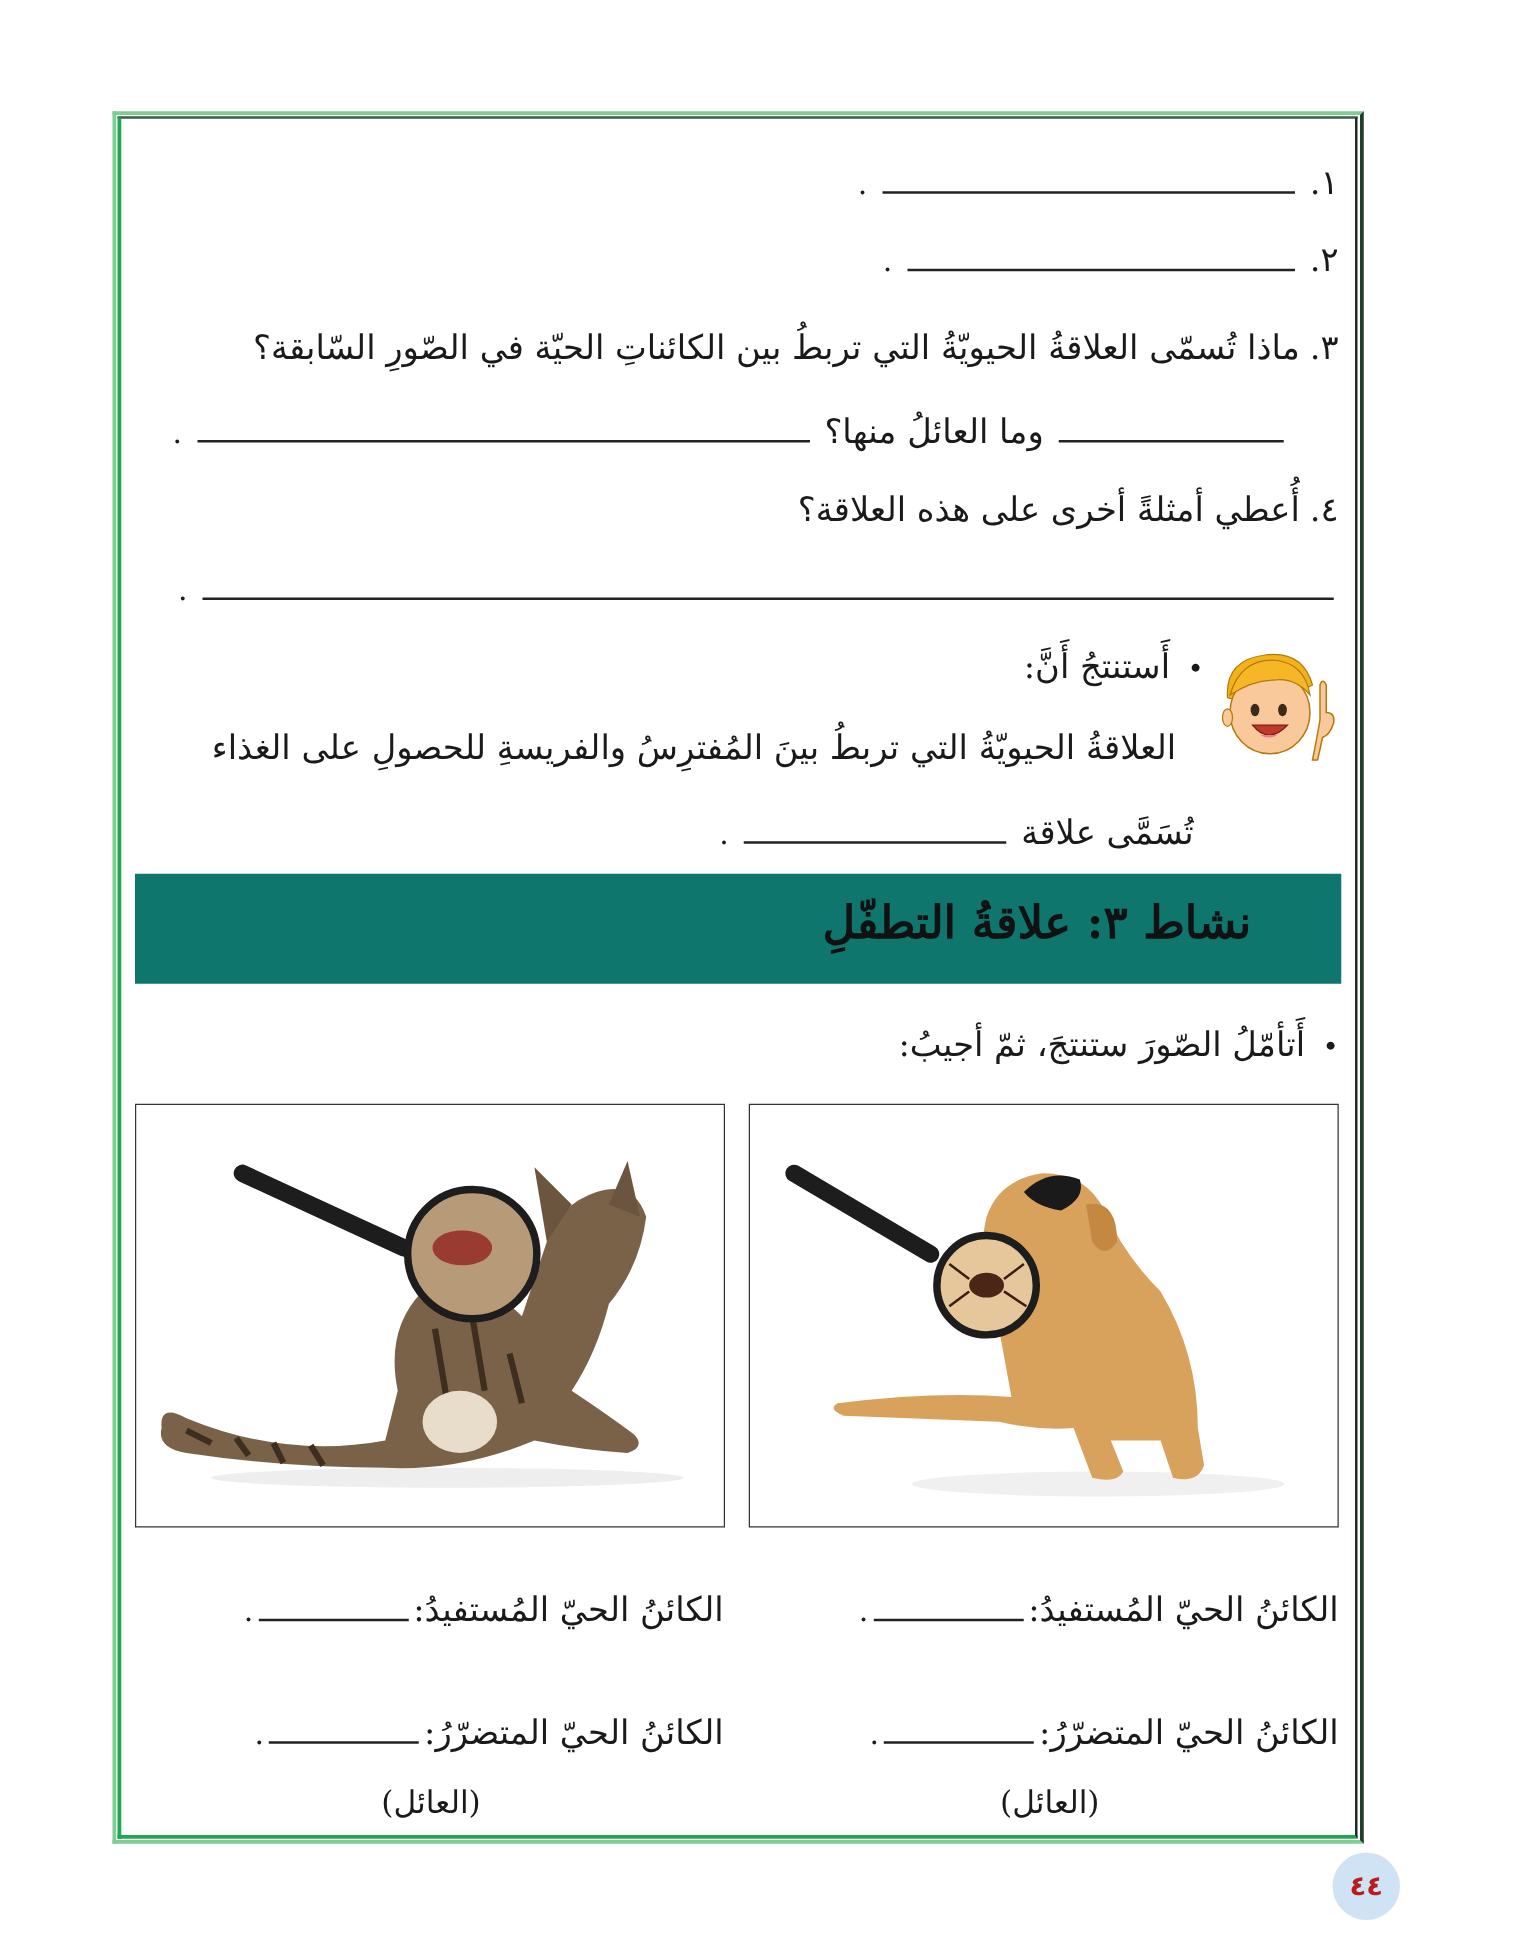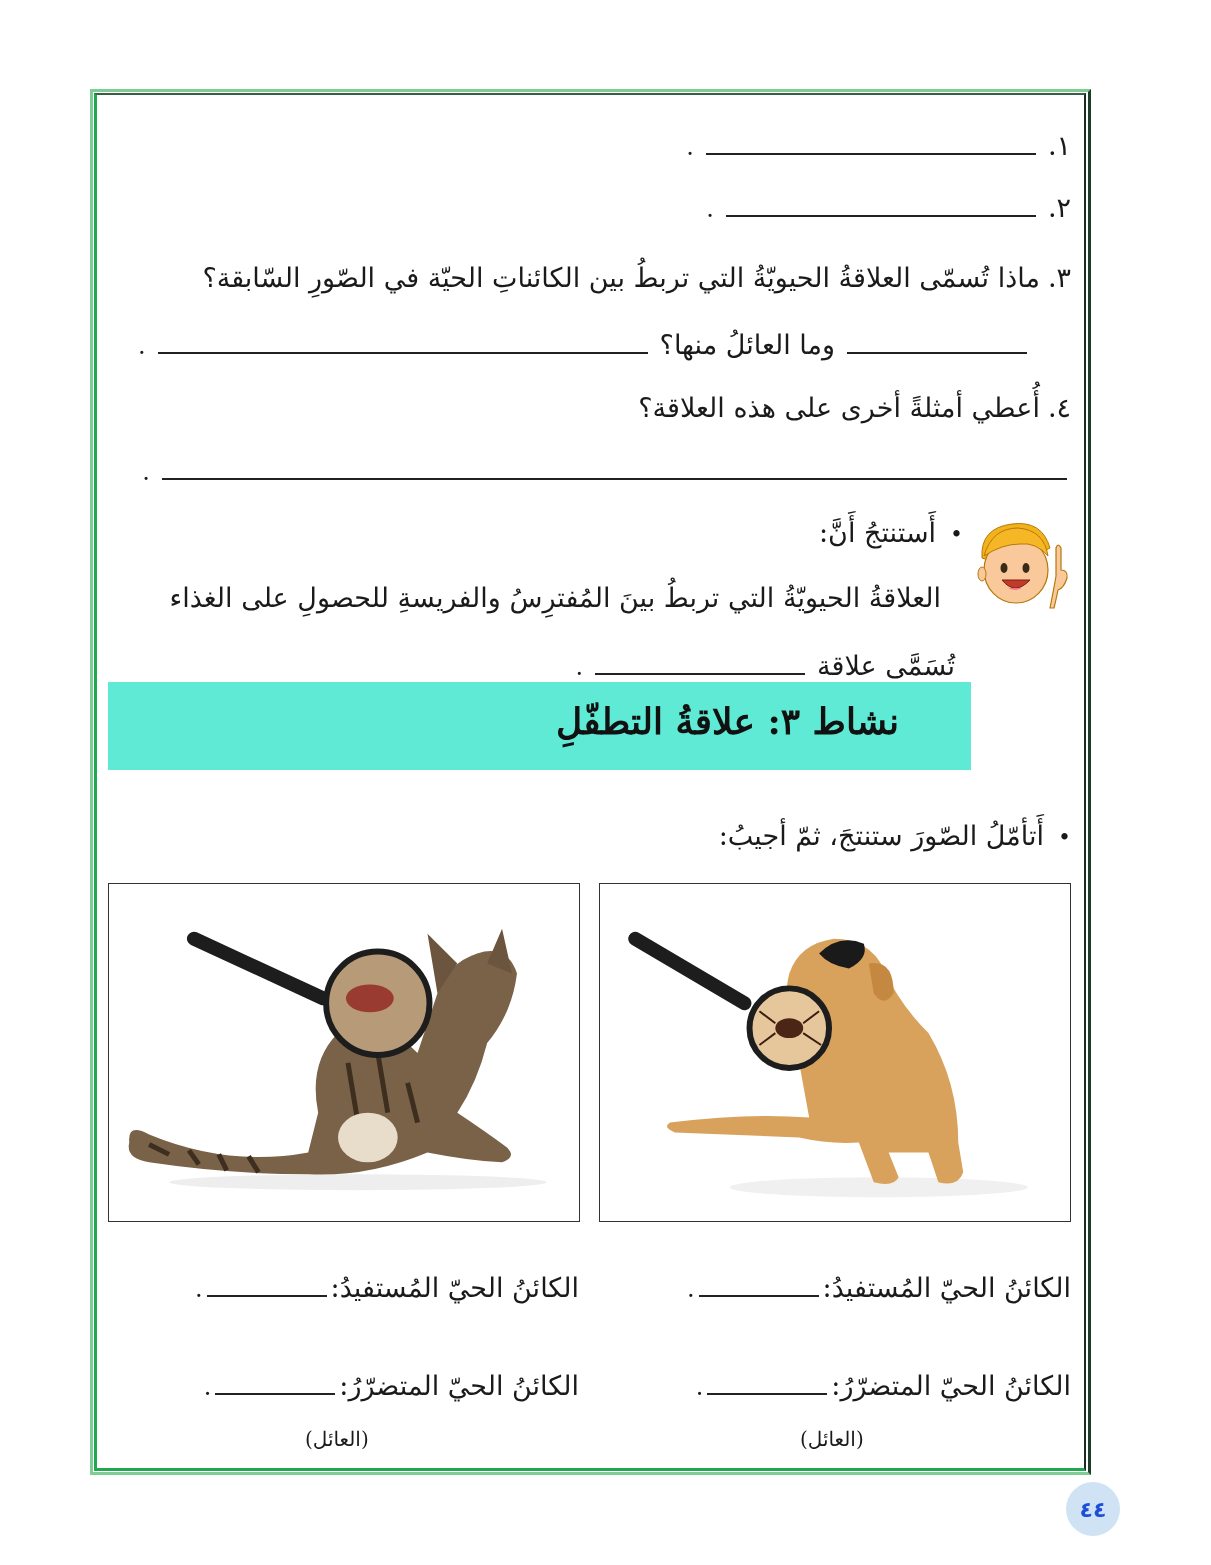--- a/index.html
+++ b/index.html
@@ -37,47 +37,47 @@
     .q4 { top: 392px; }
     .q4ans { top: 458px; right: 140px; }
     .conclude-head { top: 517px; right: 248px; }
     .conclude-body { top: 582px; right: 270px; }
     .conclude-end { top: 650px; right: 256px; }
     .bullet { font-size: 22px; margin-left: 6px; }
     .boy {
       position: absolute; left: 972px; top: 518px; width: 98px; height: 92px;
     }
     .activity-bar {
-      position: absolute; left: 108px; top: 682px; width: 863px; height: 88px;
-      background: #5eead4;
+      position: absolute; left: 108px; top: 699px; width: 965px; height: 88px;
+      background: #0f766e;
     }
     .activity-title {
       position: absolute; right: 72px; top: 18px; font-size: 36px; font-weight: bold;
       color: #111;
     }
     .observe { top: 820px; right: 140px; }
     .photo {
       position: absolute; top: 883px; width: 472px; height: 339px;
       border: 1.5px solid #333; box-sizing: border-box; background: #fff; overflow: hidden;
     }
     .photo-cat { left: 108px; }
     .photo-dog { left: 599px; }
     .photo svg { width: 100%; height: 100%; }
     .row { position: absolute; font-size: 27px; white-space: nowrap; display: flex; align-items: baseline; }
     .r1a { top: 1272px; right: 140px; }
     .r1b { top: 1272px; right: 632px; }
     .r2a { top: 1370px; right: 140px; }
     .r2b { top: 1370px; right: 632px; }
-    .note { position: absolute; font-size: 20px; top: 1427px; }
+    .note { position: absolute; font-size: 25px; top: 1427px; }
     .note-a { left: 800px; }
     .note-b { left: 305px; }
     .page-num {
       position: absolute; left: 1066px; top: 1482px; width: 54px; height: 54px;
       border-radius: 50%; background: #cfe3f5; display: flex; align-items: center;
-      justify-content: center; font-size: 22px; font-weight: bold; color: #1d4ed8;
+      justify-content: center; font-size: 22px; font-weight: bold; color: #b91c1c;
       font-family: "DejaVu Sans", sans-serif;
     }
   </style>
 </head>
 <body>
 
 <div class="frame-outer"></div>
 <div class="frame-inner"></div>
 
 <div class="line q1 rtl">

